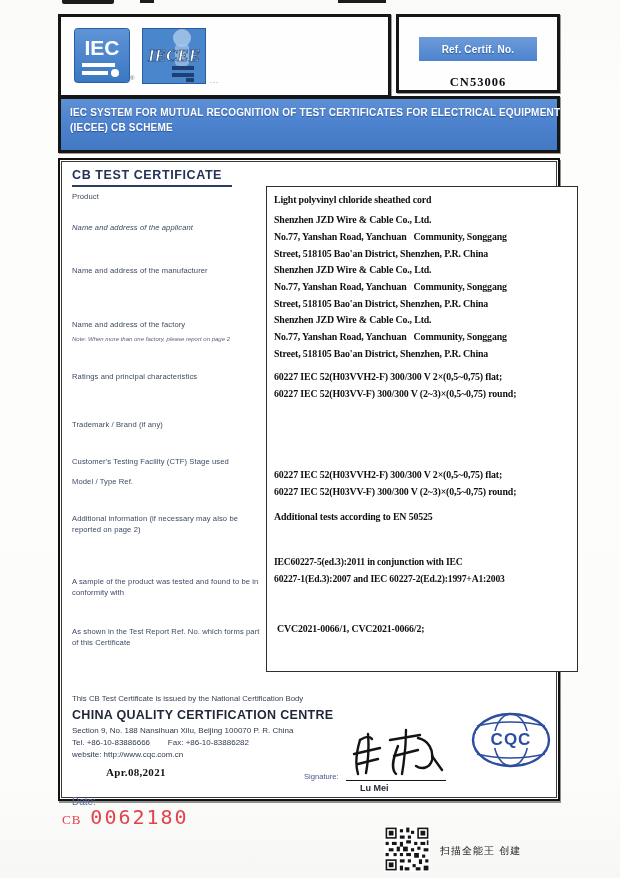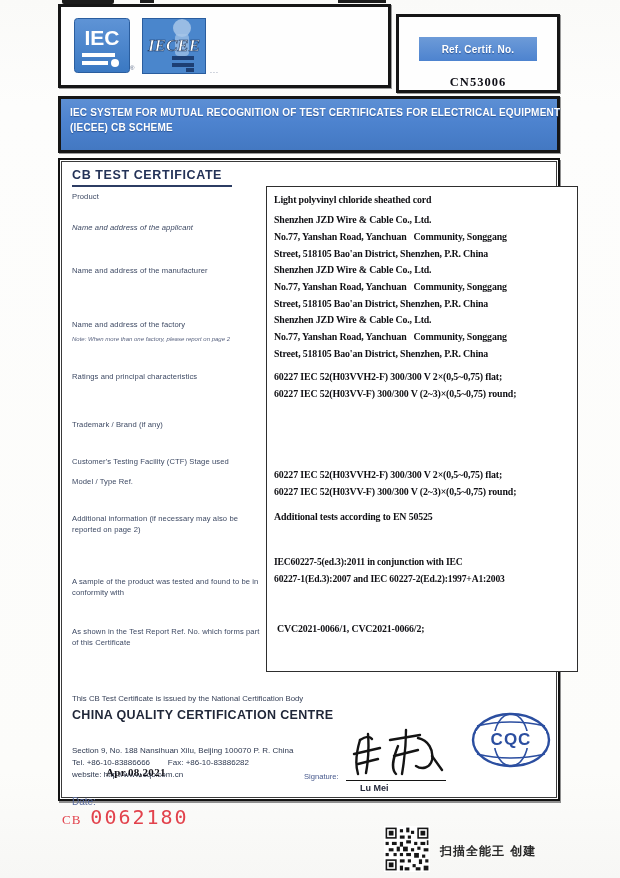--- a/index.html
+++ b/index.html
@@ -11,21 +11,21 @@
     color:#16161a;
   }
   
   .artifact { position:absolute; background:#1c1c1c; }
   .art1 { left:62px; top:0; width:52px; height:4px; border-radius:0 0 2px 2px; }
   .art2 { left:140px; top:0; width:14px; height:3px; }
   .art3 { left:338px; top:0; width:48px; height:3px; }
 
   
   .logos-box {
-    position:absolute; left:58px; top:4px; width:333px; height:84px;
+    position:absolute; left:58px; top:14px; width:333px; height:84px;
     background:#fefefe; border:3px solid #161616;
     box-shadow:1px 1px 0 #9a9a9a;
   }
   .iec-logo { position:absolute; left:13px; top:11px; }
   .iecee-logo { position:absolute; left:81px; top:11px; }
   .reg-mark { position:absolute; left:69px; top:58px; font-size:6px; color:#5a6a88; }
   .dots-mark { position:absolute; left:149px; top:60px; font-size:7px; color:#5a6a88; letter-spacing:1px; }
 
   
   .ref-box {
@@ -96,40 +96,40 @@
   .v0{top:4px;} .v1{top:24px;} .v2{top:74px;} .v3{top:124px;}
   .v4{top:181px;} .v7{top:279px;} .v8{top:321px;}
   .v9{top:367px; font-size:9.6px;} .v10{top:433px; left:10px;}
 
   
   .issued-statement { position:absolute; left:12px; top:534px; font-size:7.8px; color:#353f56; }
   .ncb-name {
     position:absolute; left:12px; top:548px; font-size:12.5px; font-weight:bold;
     letter-spacing:.3px; color:#1f2638;
   }
-  .ncb-line { position:absolute; left:12px; font-size:8px; color:#2e3950; white-space:pre;margin-top:20px; }
+  .ncb-line { position:absolute; left:12px; font-size:8px; color:#2e3950; white-space:pre; }
   .ncb-addr{top:566px;} .ncb-tel{top:578px;} .ncb-web{top:590px;}
   .date-label { position:absolute; left:12px; top:610px; font-size:10px; color:#5a6c9e;margin-top:26px; }
   .date-value {
     position:absolute; left:46px; top:606px; font-family:"Liberation Serif", serif;
     font-weight:bold; font-size:11px; color:#13131a; letter-spacing:.3px;
   }
   .signature-label { position:absolute; left:244px; top:612px; font-size:7.6px; color:#47598d; }
   .sig-script { position:absolute; left:286px; top:566px; }
   .sig-line { position:absolute; left:286px; top:620px; width:100px; border-top:1.8px solid #141414; }
   .signatory { position:absolute; left:300px; top:623px; font-size:9px; font-weight:bold; color:#23283a; }
   .cqc-logo { position:absolute; left:408px; top:550px; }
 
   
   .cb-stamp { position:absolute; left:62px; top:805px; display:flex; align-items:baseline; gap:9px; }
   .cb-stamp .prefix { font-family:"Liberation Serif", serif; font-size:13px; color:#e2424c; letter-spacing:1px; }
   .cb-stamp .number { font-family:"DejaVu Sans Mono", monospace; font-size:20px; color:#e2424c; letter-spacing:2px; }
 
   .scanner-mark { position:absolute; left:384px; top:826px; display:flex; align-items:center; gap:10px; }
-  .scanner-caption { font-size:12px; font-weight:bold; color:#262626; letter-spacing:1px;
+  .scanner-caption { font-size:10px; font-weight:normal; color:#262626; letter-spacing:1px;
     font-family:"DejaVu Sans", sans-serif; }
 </style>
 </head>
 <body>
 
 <div class="page">
 
   <div class="artifact art1"></div>
   <div class="artifact art2"></div>
   <div class="artifact art3"></div>

